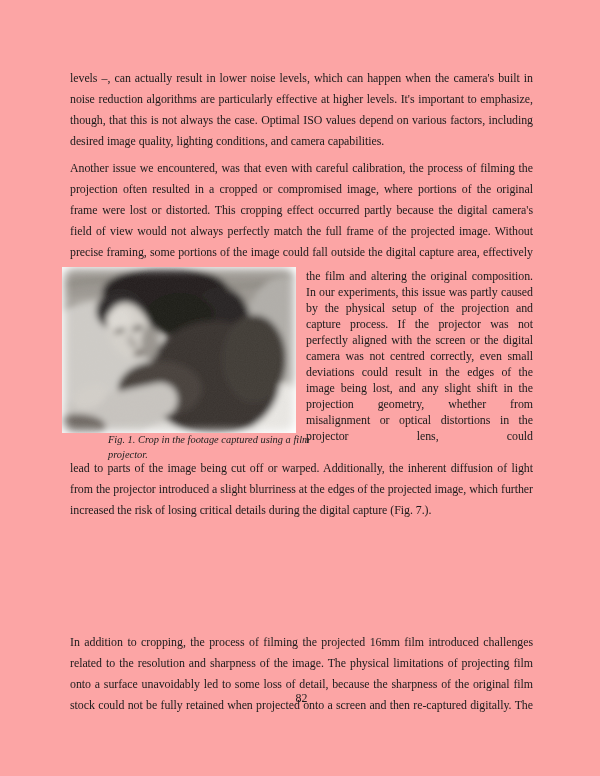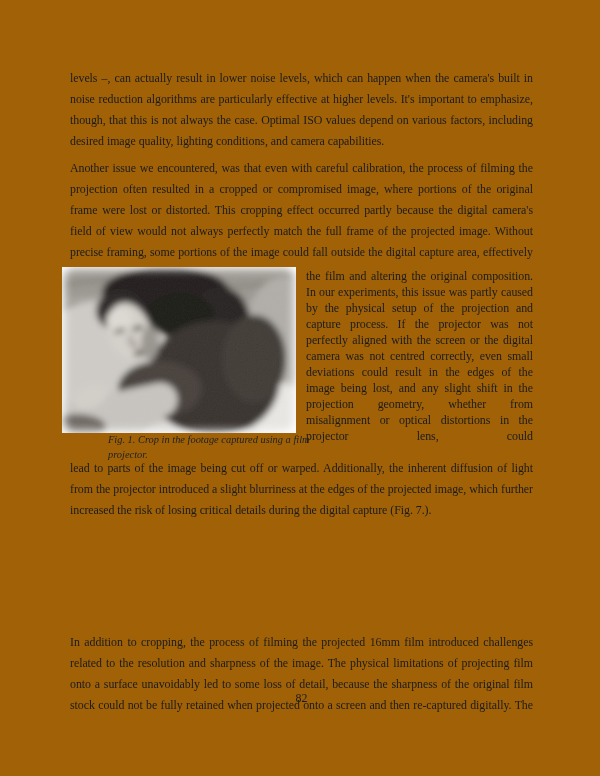--- a/index.html
+++ b/index.html
@@ -1,17 +1,17 @@
 <!DOCTYPE html>
 <html><head>
 <meta charset="utf-8">
 <style>
   html,body { margin:0; padding:0; background:#ffffff; }
   .page {
-    position:relative; width:600px; height:776px; background:#a16207;
+    position:relative; width:600px; height:776px; background:#fca5a5;
     font-family:"Liberation Serif", serif; color:#1b1b1b; overflow:hidden;
   }
   .body-text {
     position:absolute; left:70px; width:463px;
     font-size:11.9px; line-height:21px; letter-spacing:-0.05px;
     text-align:justify; color:#1b1b1b;
   }
   .justify-last { text-align-last: justify; }
   .wrap-col {
     position:absolute; left:306px; top:268px; width:227px;

